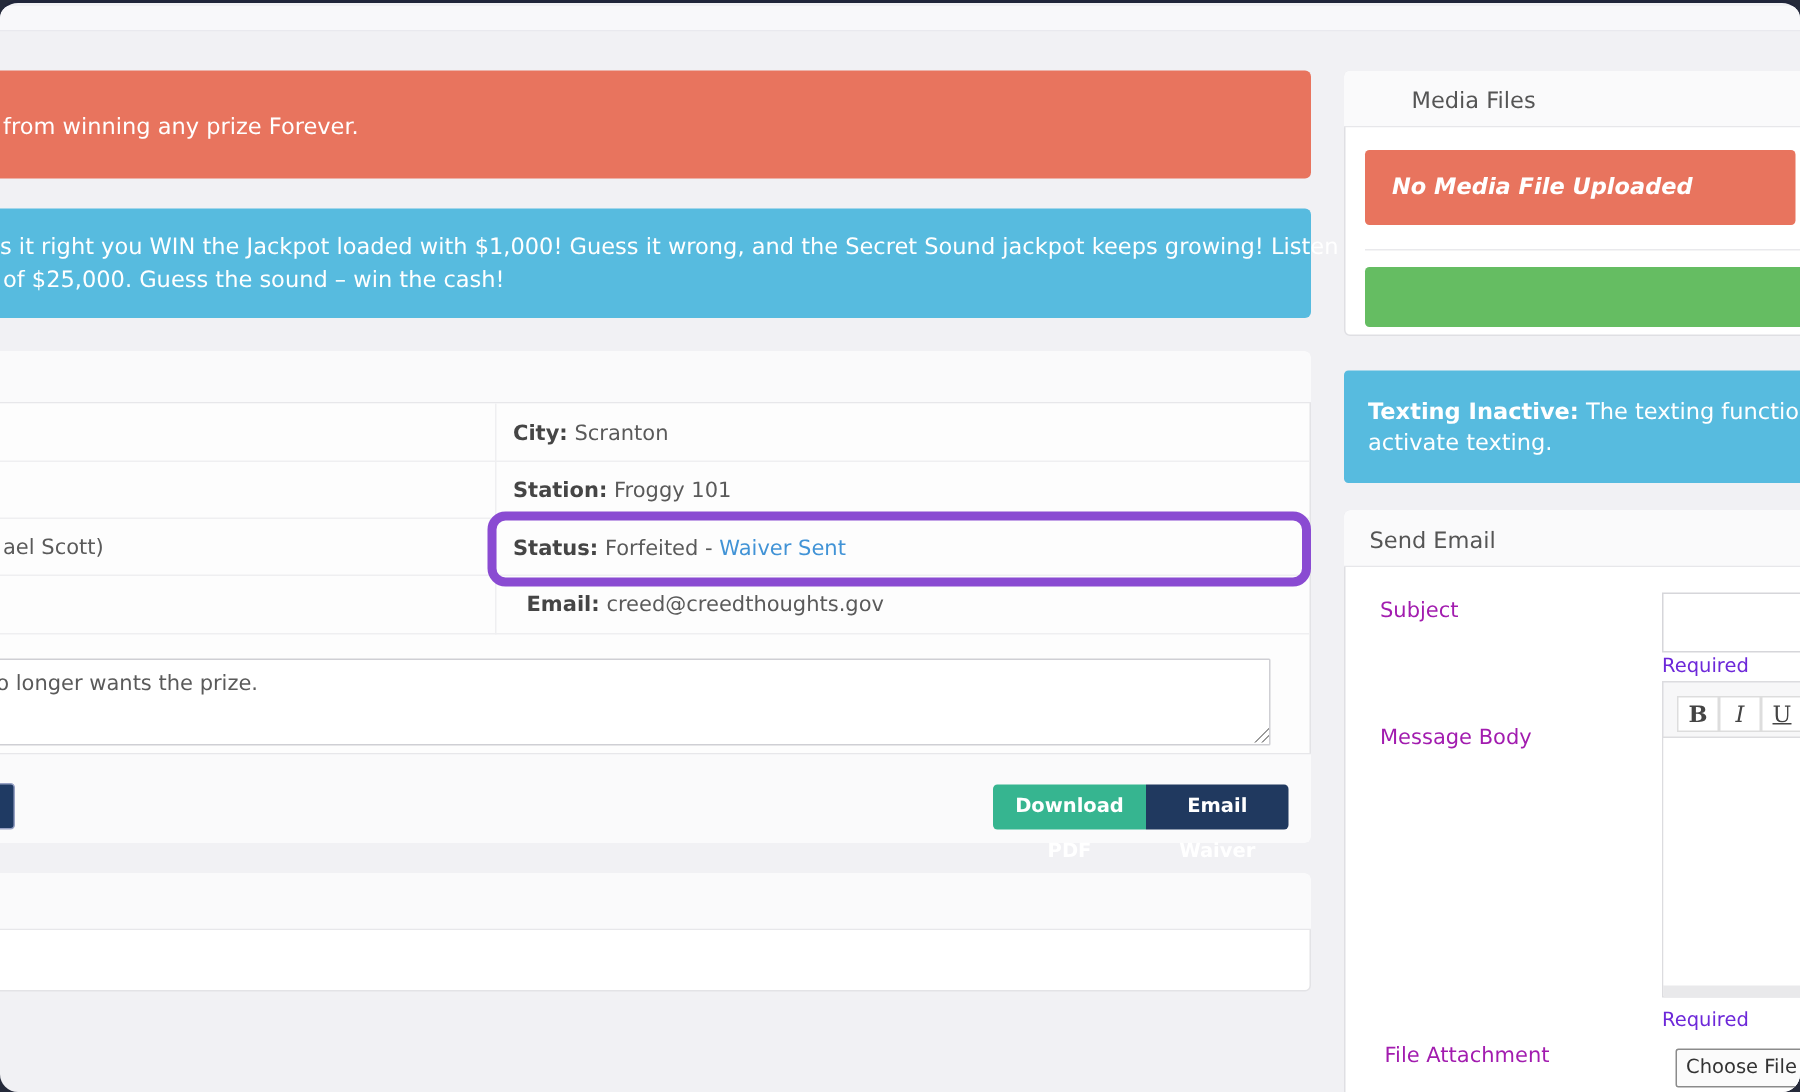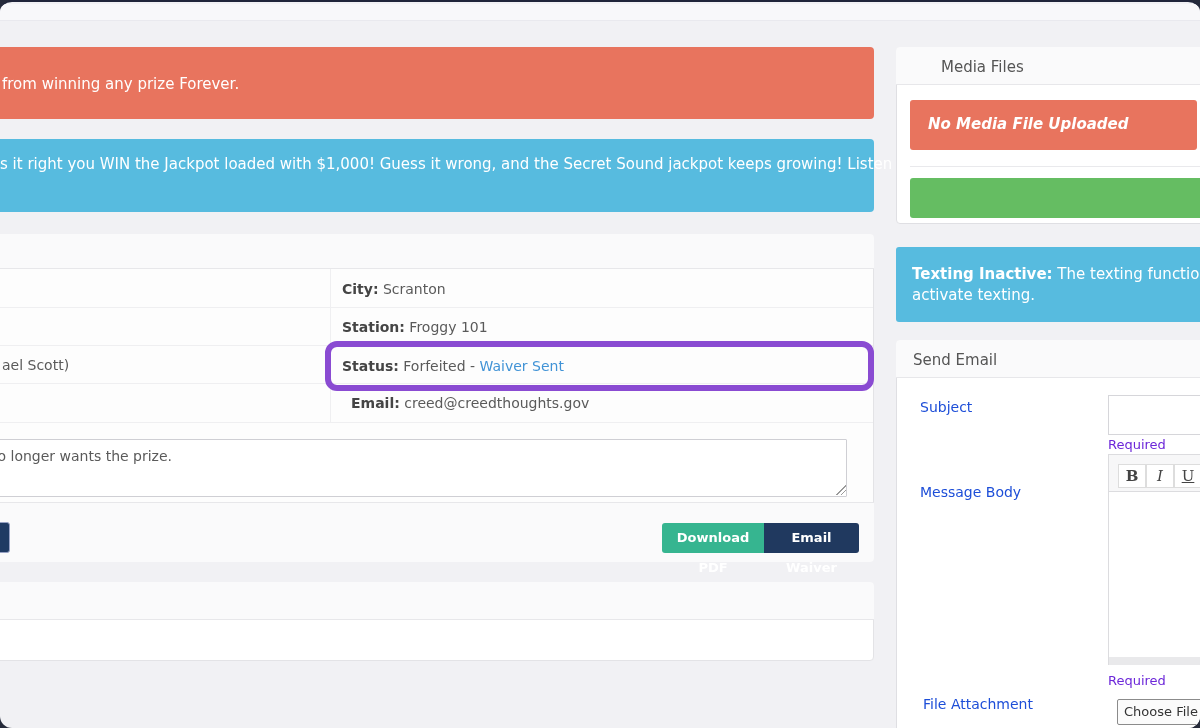--- a/index.html
+++ b/index.html
@@ -69,21 +69,21 @@
   #media-divider { left:910px; top:164px; width:310px; height:1px; background:#e9e9ec; }
   #media-green-bar { left:910px; top:176px; width:310px; height:40px; background:#65bd62; border-radius:3px; }
 
   #texting-alert { left:896px; top:245px; width:324px; height:75px; background:#57bbdf; border-radius:3px; color:#fff; font-size:15px; }
   #texting-alert .l1 { position:absolute; left:16px; top:18px; white-space:nowrap; }
   #texting-alert .l2 { position:absolute; left:16px; top:39px; white-space:nowrap; }
 
   #email-card { left:896px; top:338px; width:324px; height:400px; }
   #email-header { left:896px; top:338px; width:324px; height:38px; }
   #email-title { left:913px; top:349px; }
-  .form-label { font-size:14px; color:#1d4ed8; white-space:nowrap; }
+  .form-label { font-size:14px; color:#a21caf; white-space:nowrap; }
   #subject-label { left:920px; top:397px; }
   #subject-input { left:1108px; top:393px; width:112px; height:40px; background:#fff; border:1px solid #d6d6da; font-size:14px; padding:0 8px; font-family:inherit; }
   .required { font-size:13px; color:#6d28d9; white-space:nowrap; }
   #subject-required { left:1108px; top:435px; }
   #message-label { left:920px; top:455px;margin-top:27px; }
   #editor { left:1108px; top:452px; width:112px; height:211px; border:1px solid #dcdcdf; background:#fff; }
   #editor-toolbar { left:1108px; top:452px; width:112px; height:38px; background:#f7f7f8; border:1px solid #dcdcdf; }
   .tb-btn { position:absolute; top:462px; width:28px; height:24px; background:#fff; border:1px solid #ddd; color:#444;
     font-family:"DejaVu Serif","Liberation Serif",serif; font-size:15px; text-align:center; line-height:22px; cursor:pointer; }
   #tb-bold { left:1118px; font-weight:bold; }
@@ -105,20 +105,21 @@
 <div id="page">
 
   <div id="topbar" class="abs"></div>
 
   <div id="forfeit-banner" class="abs banner">
     <span class="line">from winning any prize Forever.</span>
   </div>
 
   <div id="jackpot-banner" class="abs banner">
     <span class="l1">s it right you WIN the Jackpot loaded with $1,000! Guess it wrong, and the Secret Sound jackpot keeps growing! Listen weekdays at</span>
+    <span class="l2">of $25,000. Guess the sound – win the cash!</span>
   </div>
 
   <div id="detail-panel" class="abs"></div>
   <div id="detail-header" class="abs"></div>
   <div class="abs hline" style="top:305px;"></div>
   <div class="abs hline" style="top:343px;"></div>
   <div class="abs hline" style="top:381px;"></div>
   <div class="abs hline" style="top:420px;"></div>
   <div id="vdivider" class="abs"></div>
 

